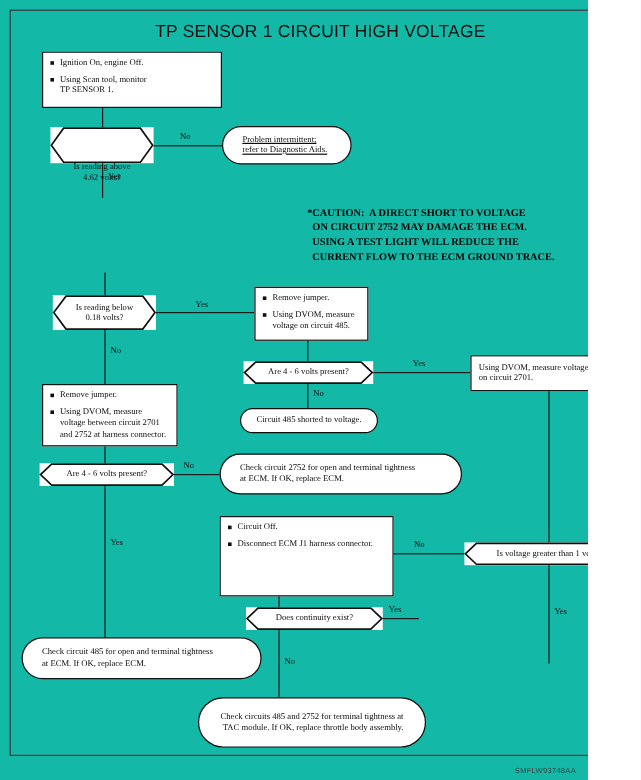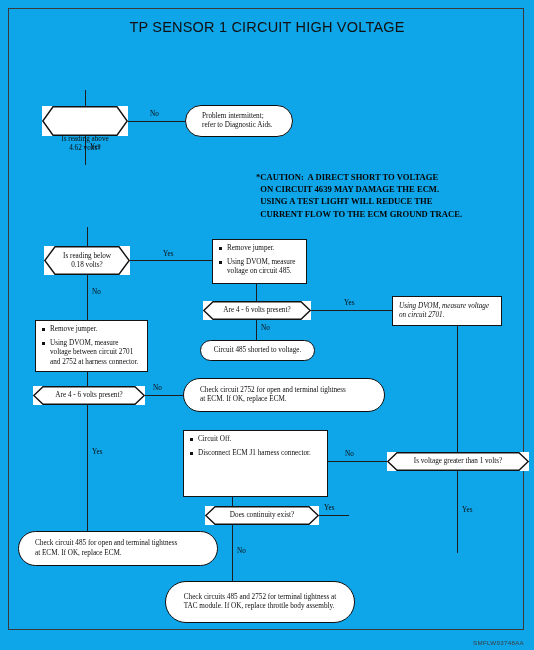--- a/index.html
+++ b/index.html
@@ -2,23 +2,23 @@
 <html><head>
 <meta charset="utf-8">
 <style>
   html, body {
     margin: 0;
     padding: 0;
     background: #ffffff;
   }
   #page {
     position: relative;
-    width: 534px;
+    width: 490px;
     height: 650px;
-    background: #0ea5e9;
+    background: #14b8a6;
     overflow: hidden;
     font-family: "Liberation Serif", "DejaVu Serif", serif;
     color: #0a0a0a;
   }
   
   #frame {
     position: absolute;
     left: 8px;
     top: 8px;
     width: 516px;
@@ -66,21 +66,20 @@
     content: "";
     position: absolute;
     left: 1px;
     top: 3px;
     width: 2.6px;
     height: 2.6px;
     background: #111111;
   }
   .proc.plain {
     padding: 5px 6px;
-    font-style: italic;
   }
   
   .term {
     border: 1.5px solid #0f0f0f;
     border-radius: 999px;
     background: #ffffff;
     display: flex;
     align-items: center;
     padding: 4px 16px;
   }
@@ -141,40 +140,47 @@
 </head>
 <body>
 
 <div id="page">
 
   <div id="frame"></div>
 
   <div id="title">TP SENSOR 1 CIRCUIT HIGH VOLTAGE</div>
 
   <div id="caution" style="left:256px; top:171px;">*CAUTION:  A DIRECT SHORT TO VOLTAGE
-  ON CIRCUIT 4639 MAY DAMAGE THE ECM.
+  ON CIRCUIT 2752 MAY DAMAGE THE ECM.
   USING A TEST LIGHT WILL REDUCE THE
   CURRENT FLOW TO THE ECM GROUND TRACE.</div>
 
+  <div class="node proc" style="left:35px; top:43px; width:150px; height:47px;">
+    <ul>
+      <li>Ignition On, engine Off.</li>
+      <li style="white-space:pre-line;">Using Scan tool, monitor
+TP SENSOR 1.</li>
+    </ul>
+  </div>
 
   <div class="line vline" style="left:85px; top:90px; height:16px;"></div>
 
   <div class="node dec" style="left:42px; top:106px; width:86px; height:30px;">
     <svg viewBox="0 0 86 30" preserveAspectRatio="none">
       <polygon points="11,0.8 75,0.8 85.2,15 75,29.2 11,29.2 0.8,15" fill="#ffffff" stroke="#111111" stroke-width="1.4" vector-effect="non-scaling-stroke"></polygon>
     </svg>
     <div class="dectext" style="white-space:pre-line;margin-top:45px;">Is reading above
 4.62 volts?</div>
   </div>
 
   <div class="line hline" style="left:128px; top:121px; width:57px;"></div>
   <div class="elabel" style="left:150px; top:110px;">No</div>
 
   <div class="node term" style="left:185px; top:105px; width:108px; height:32px;">
-    <div style="white-space:pre-line;">Problem intermittent;
+    <div style="white-space:pre-line;text-decoration:underline;">Problem intermittent;
 refer to Diagnostic Aids.</div>
   </div>
 
   <div class="line vline" style="left:85px; top:136px; height:29px;"></div>
   <div class="elabel" style="left:90px; top:143px;">Yes</div>
 
 
   <div class="line vline" style="left:87px; top:227px; height:19px;"></div>
 
   <div class="node dec" style="left:44px; top:246px; width:86px; height:29px;">
@@ -290,19 +296,19 @@
   <div class="node term" style="left:18px; top:531px; width:200px; height:35px;">
     <div style="white-space:pre-line;">Check circuit 485 for open and terminal tightness
 at ECM. If OK, replace ECM.</div>
   </div>
 
   <div class="line vline" style="left:232px; top:525px; height:56px;"></div>
   <div class="elabel" style="left:237px; top:547px;">No</div>
 
 
   <div class="node term center" style="left:165px; top:581px; width:190px; height:42px;">
-    <div style="white-space:pre-line; text-align:left;">Check circuits 485 and 2752 for terminal tightness at
+    <div style="white-space:pre-line; text-align:right;">Check circuits 485 and 2752 for terminal tightness at
 TAC module. If OK, replace throttle body assembly.</div>
   </div>
 
   <div id="docid">SMFLW93748AA</div>
 
 </div>
 
 </body></html>

